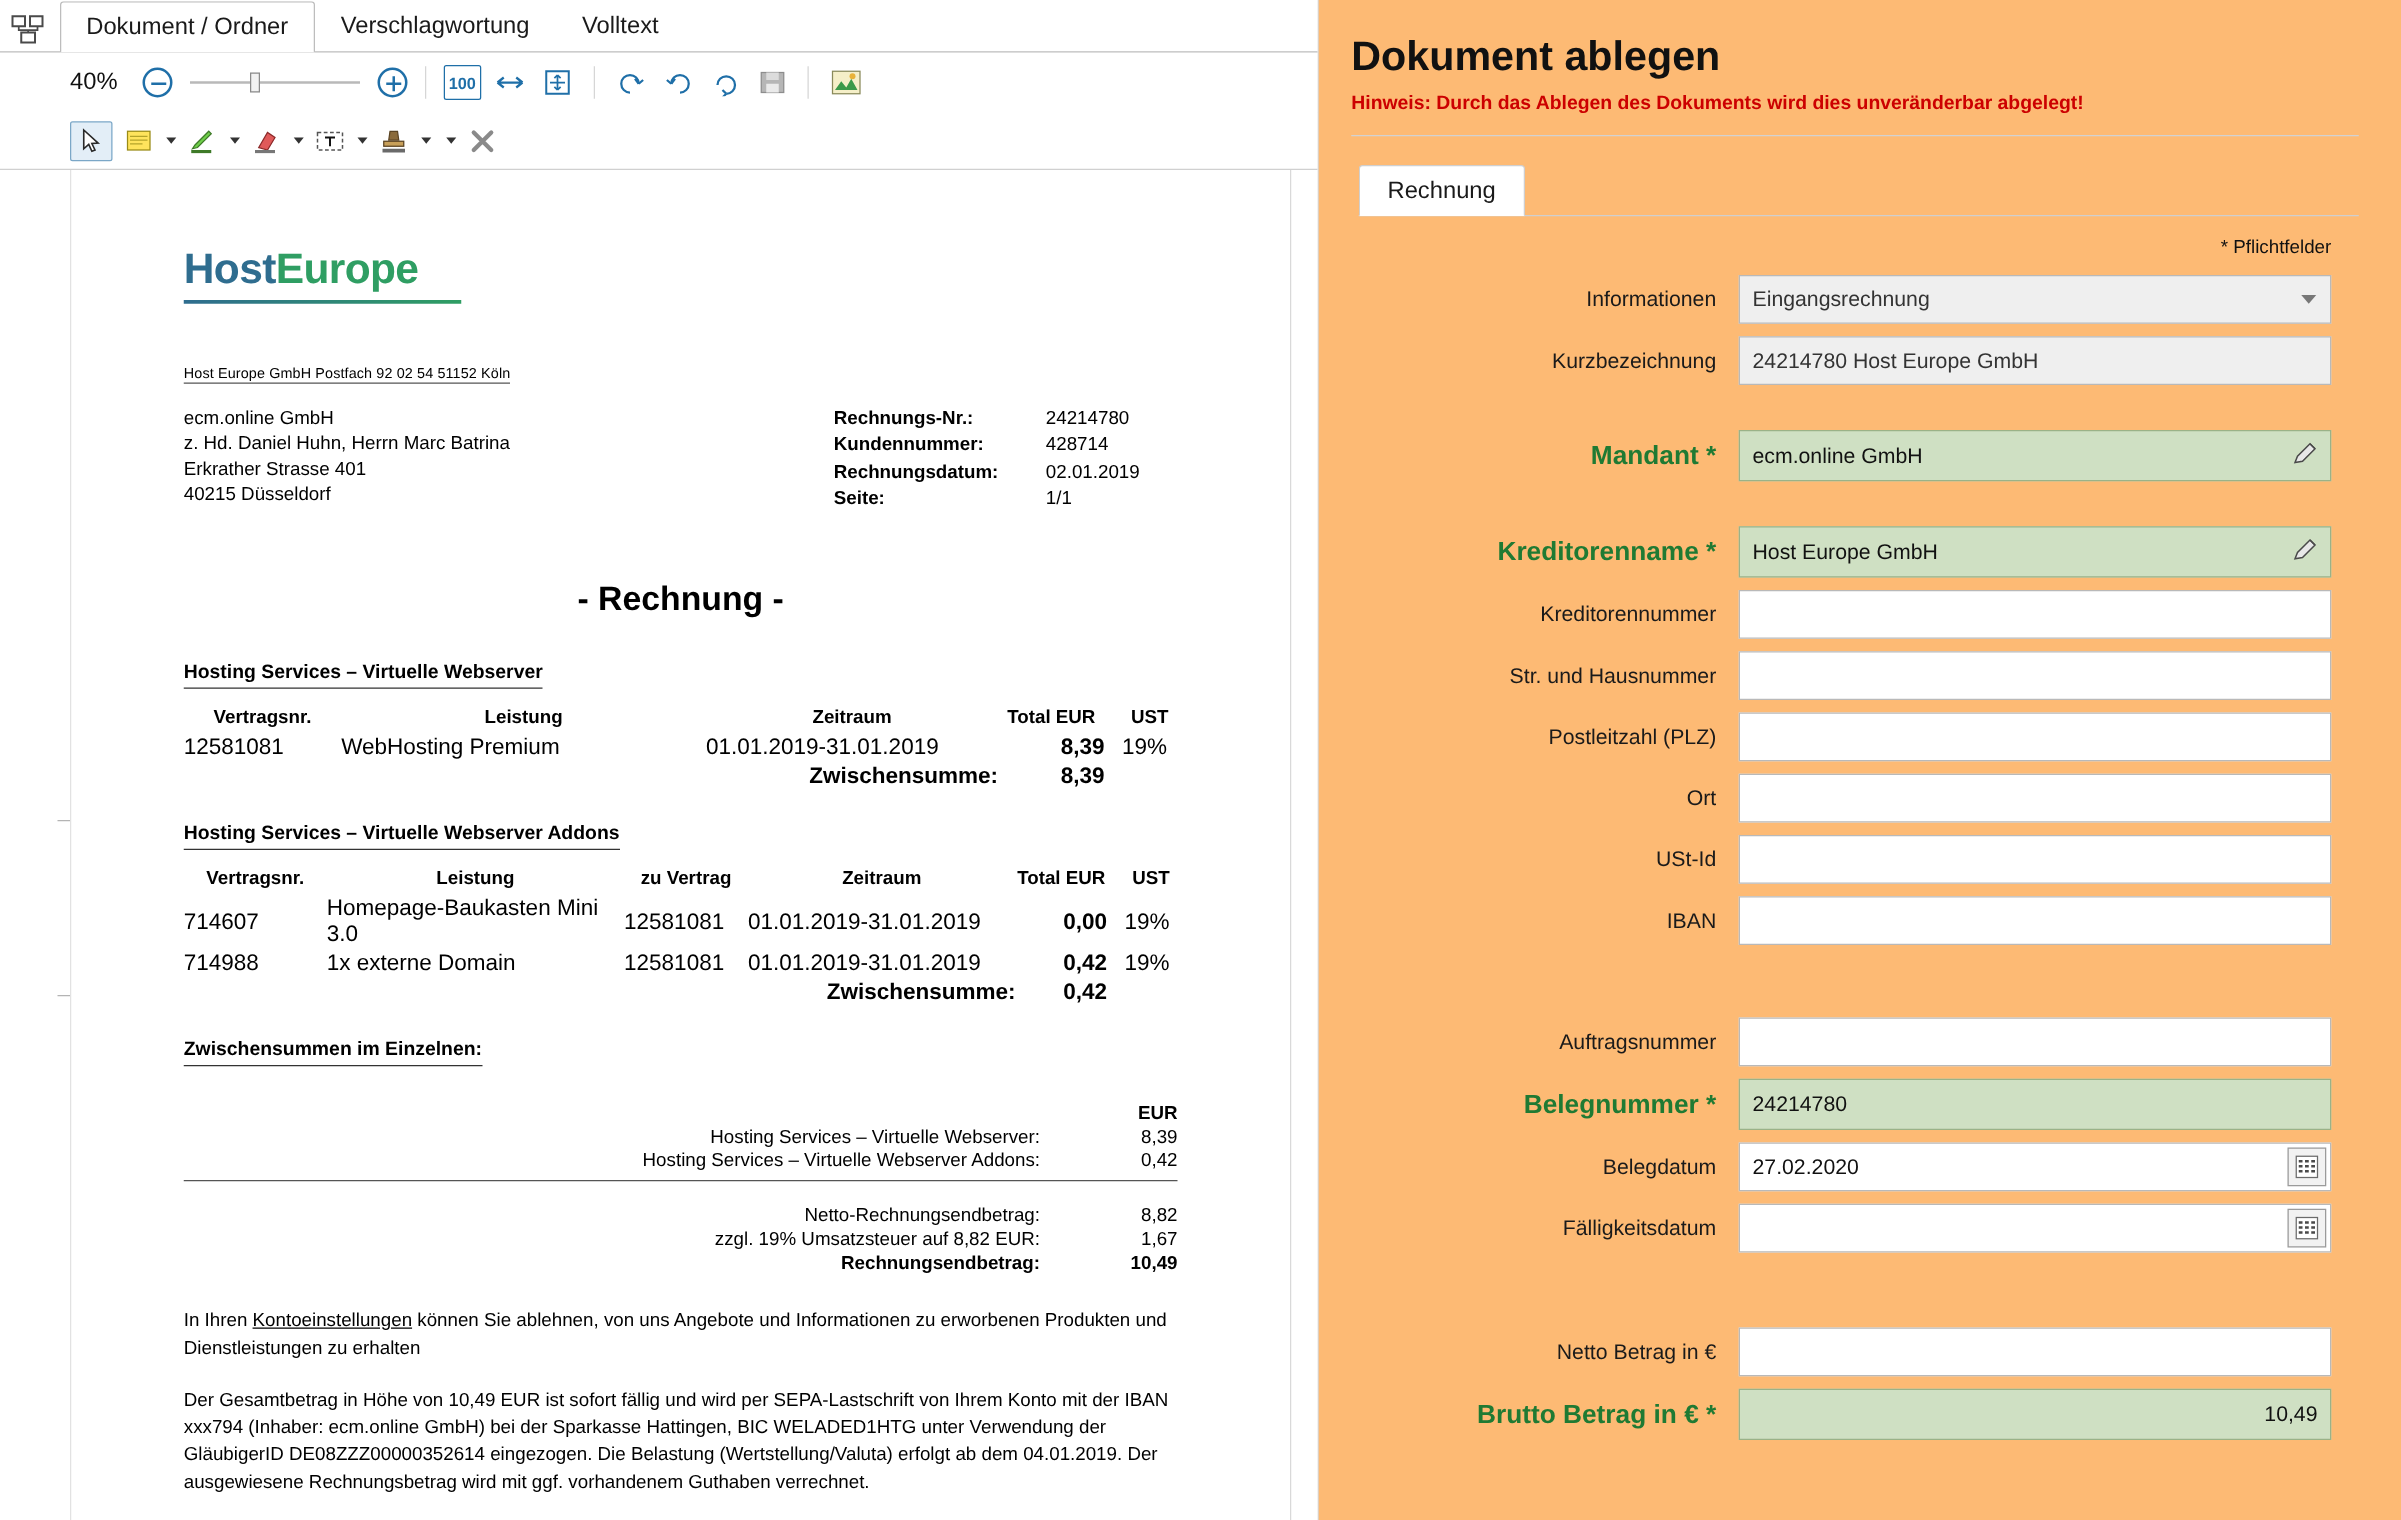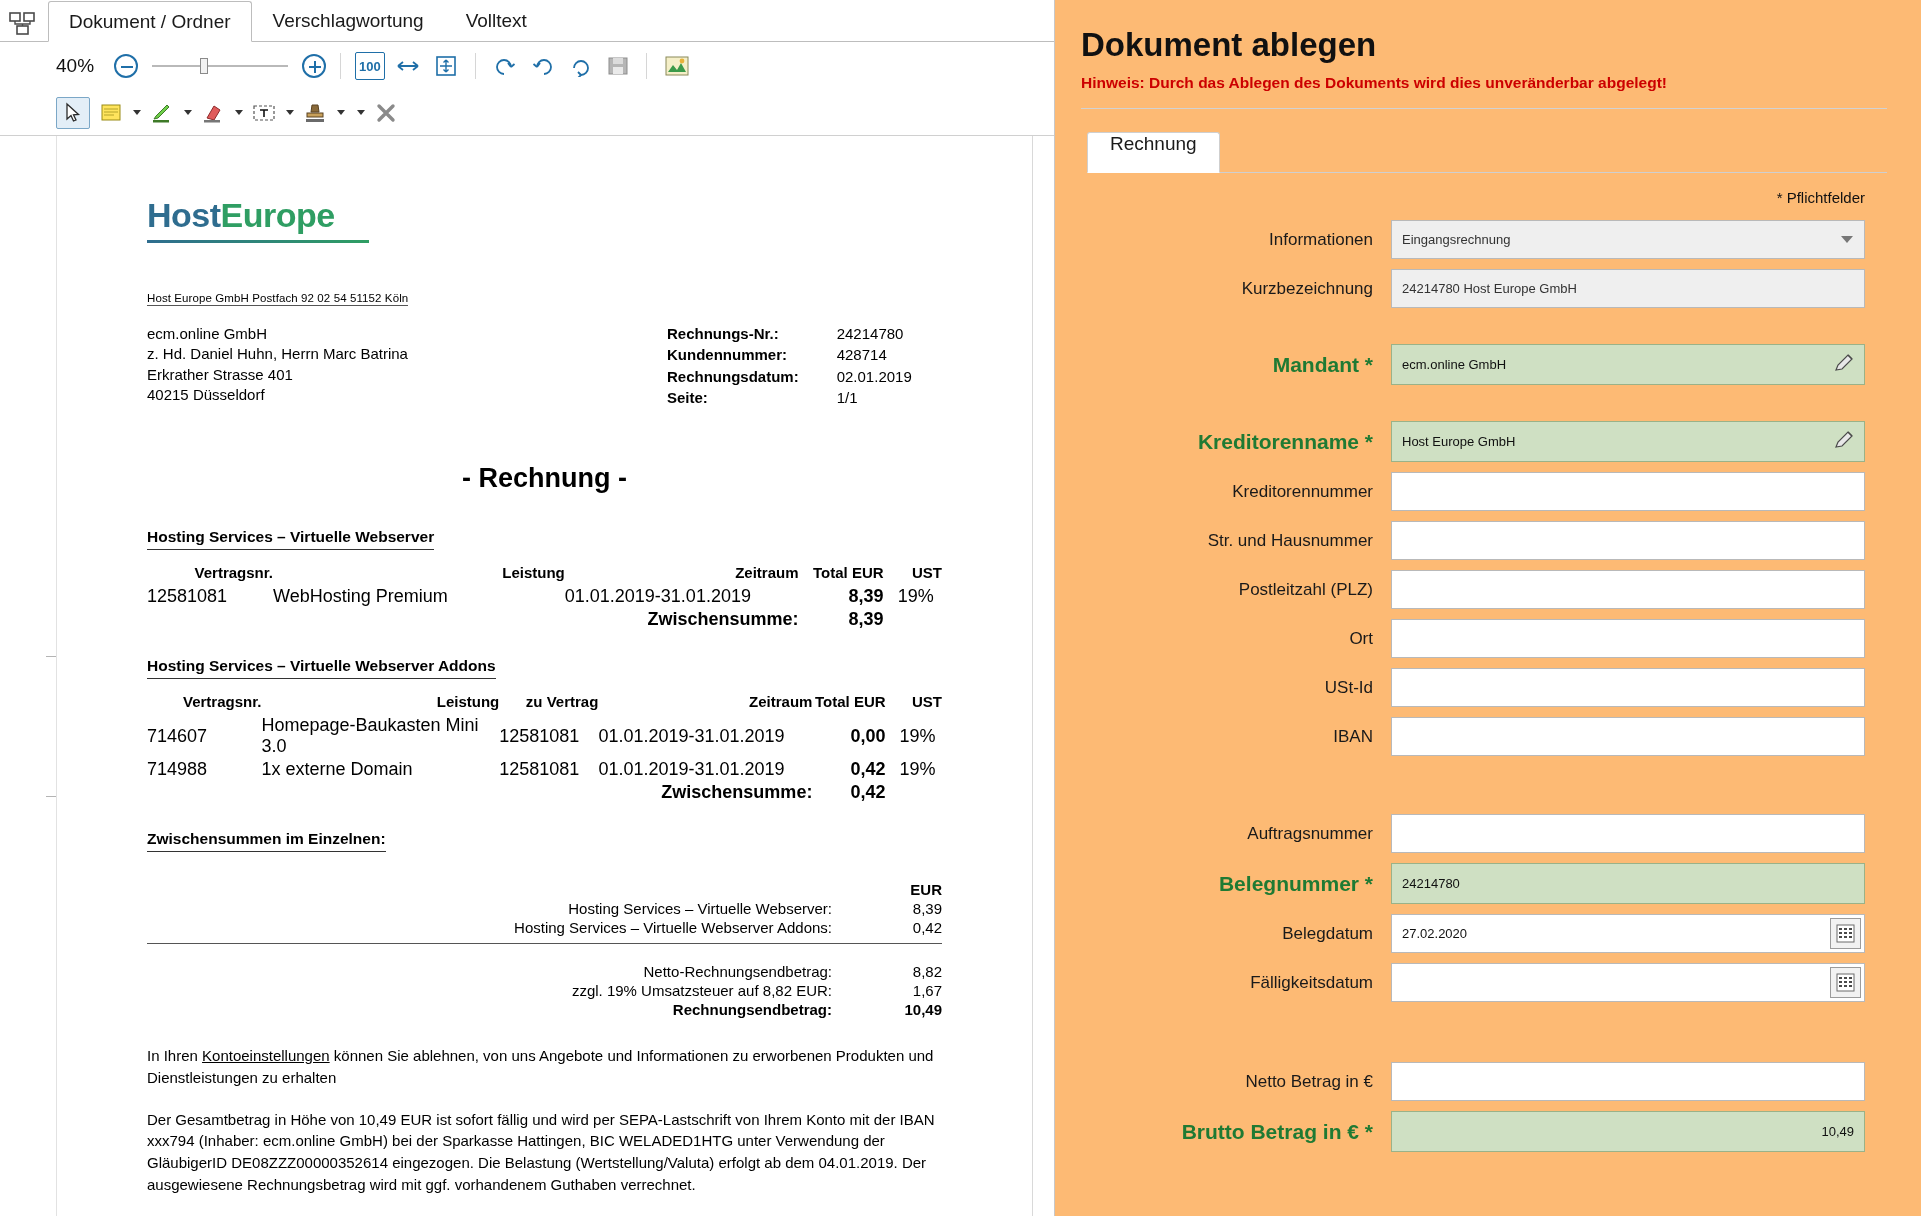--- a/index.html
+++ b/index.html
@@ -138,21 +138,21 @@
   .addrrow { display: flex; }
   .addr { font-size: 15px; line-height: 1.35; width: 520px; }
   .invmeta { font-size: 15px; line-height: 1.35; }
   .invmeta table { border-collapse: collapse; }
   .invmeta td { padding: 0 0 1px 0; font-size: 15px; }
   .invmeta td.k { font-weight: bold; padding-right: 38px; }
 
   .doctitle { text-align: center; font-size: 27px; font-weight: bold; margin: 54px 0 34px 0; }
   .sect-h { font-size: 15.5px; font-weight: bold; border-bottom: 1px solid #333; padding-bottom: 3px; display: inline-block; margin-bottom: 14px; }
   table.items { width: 100%; border-collapse: collapse; font-size: 15px; margin-bottom: 6px; }
-  table.items th { text-align: right; font-weight: bold; padding: 0 0 4px 0; font-size: 15px; }
+  table.items th { text-align: center; font-weight: bold; padding: 0 0 4px 0; font-size: 15px; }
   table.items td { padding: 1px 0; font-size: 18px; }
   .r { text-align: right; }
   .b { font-weight: bold; }
   .sumline td { font-weight: bold; }
   .block { margin-bottom: 26px; }
   .totals { width: 100%; font-size: 15px; border-collapse: collapse; }
   .totals td { padding: 1px 0; }
   .hr-thin { border-top: 1px solid #555; margin: 6px 0 10px 0; }
   .para { font-size: 15px; line-height: 1.45; margin-top: 20px; }
   .ul { text-decoration: underline; }
@@ -164,36 +164,36 @@
     position: relative;
     padding: 0;
   }
   .rp-inner { padding: 18px 34px 0 26px; }
   .rp-title { font-size: 33px; font-weight: bold; color:#111; margin: 8px 0 10px 0; }
   .rp-hint { font-size: 15.5px; font-weight: bold; color:#cc0000; margin-bottom: 16px; }
   .rp-divider { border-top: 1px solid #d2d2d2; margin: 0 0 22px 0; }
 
   .tabs2 { display:flex; align-items:flex-end; height: 42px; border-bottom: 1px solid #cfcfcf; margin-left: 6px;}
   .tab2 {
-    padding: 0 22px; height: 41px; display:flex; align-items:flex-start;
+    padding: 0 22px; height: 41px; display:flex; align-items:center;
     font-size: 19px; color:#1a1a1a;
     border:1px solid #cfcfcf; border-bottom:1px solid #fff; margin-bottom:-1px;
     border-radius: 3px 3px 0 0; background:#fff; cursor:pointer;
   }
 
   .form { padding: 16px 22px 0 10px; }
   .req-note { text-align: right; font-size: 15px; color:#111; margin-bottom: 14px; }
   .frow { display:flex; align-items:center; margin-bottom: 10px; }
   .flabel { width: 300px; text-align: right; padding-right: 18px; font-size: 17px; color:#1a1a1a; }
   .flabel.req { font-weight: bold; font-size: 21px; color:#1f7a33; }
   .fctl { position: relative; flex: 1 1 auto; }
   .inp {
     width: 100%; height: 39px;
     border: 1px solid #b9b9b9; background:#fff;
-    font-size: 13px; color:#111;
+    font-size: 17px; color:#111;
     padding: 0 10px;
     display:flex; align-items:center;
   }
   .inp.readonly { background:#efefef; color:#333; }
   .inp.green { background:#cfe0c3; border:1px solid #9ab288; }
   .inp.tall { height: 41px; }
   .inp .val { flex:1 1 auto; }
   .inp .val.r { text-align: right; }
   .dd-arrow {
     width:0;height:0;border-left:6px solid transparent;border-right:6px solid transparent;border-top:7px solid #777;

